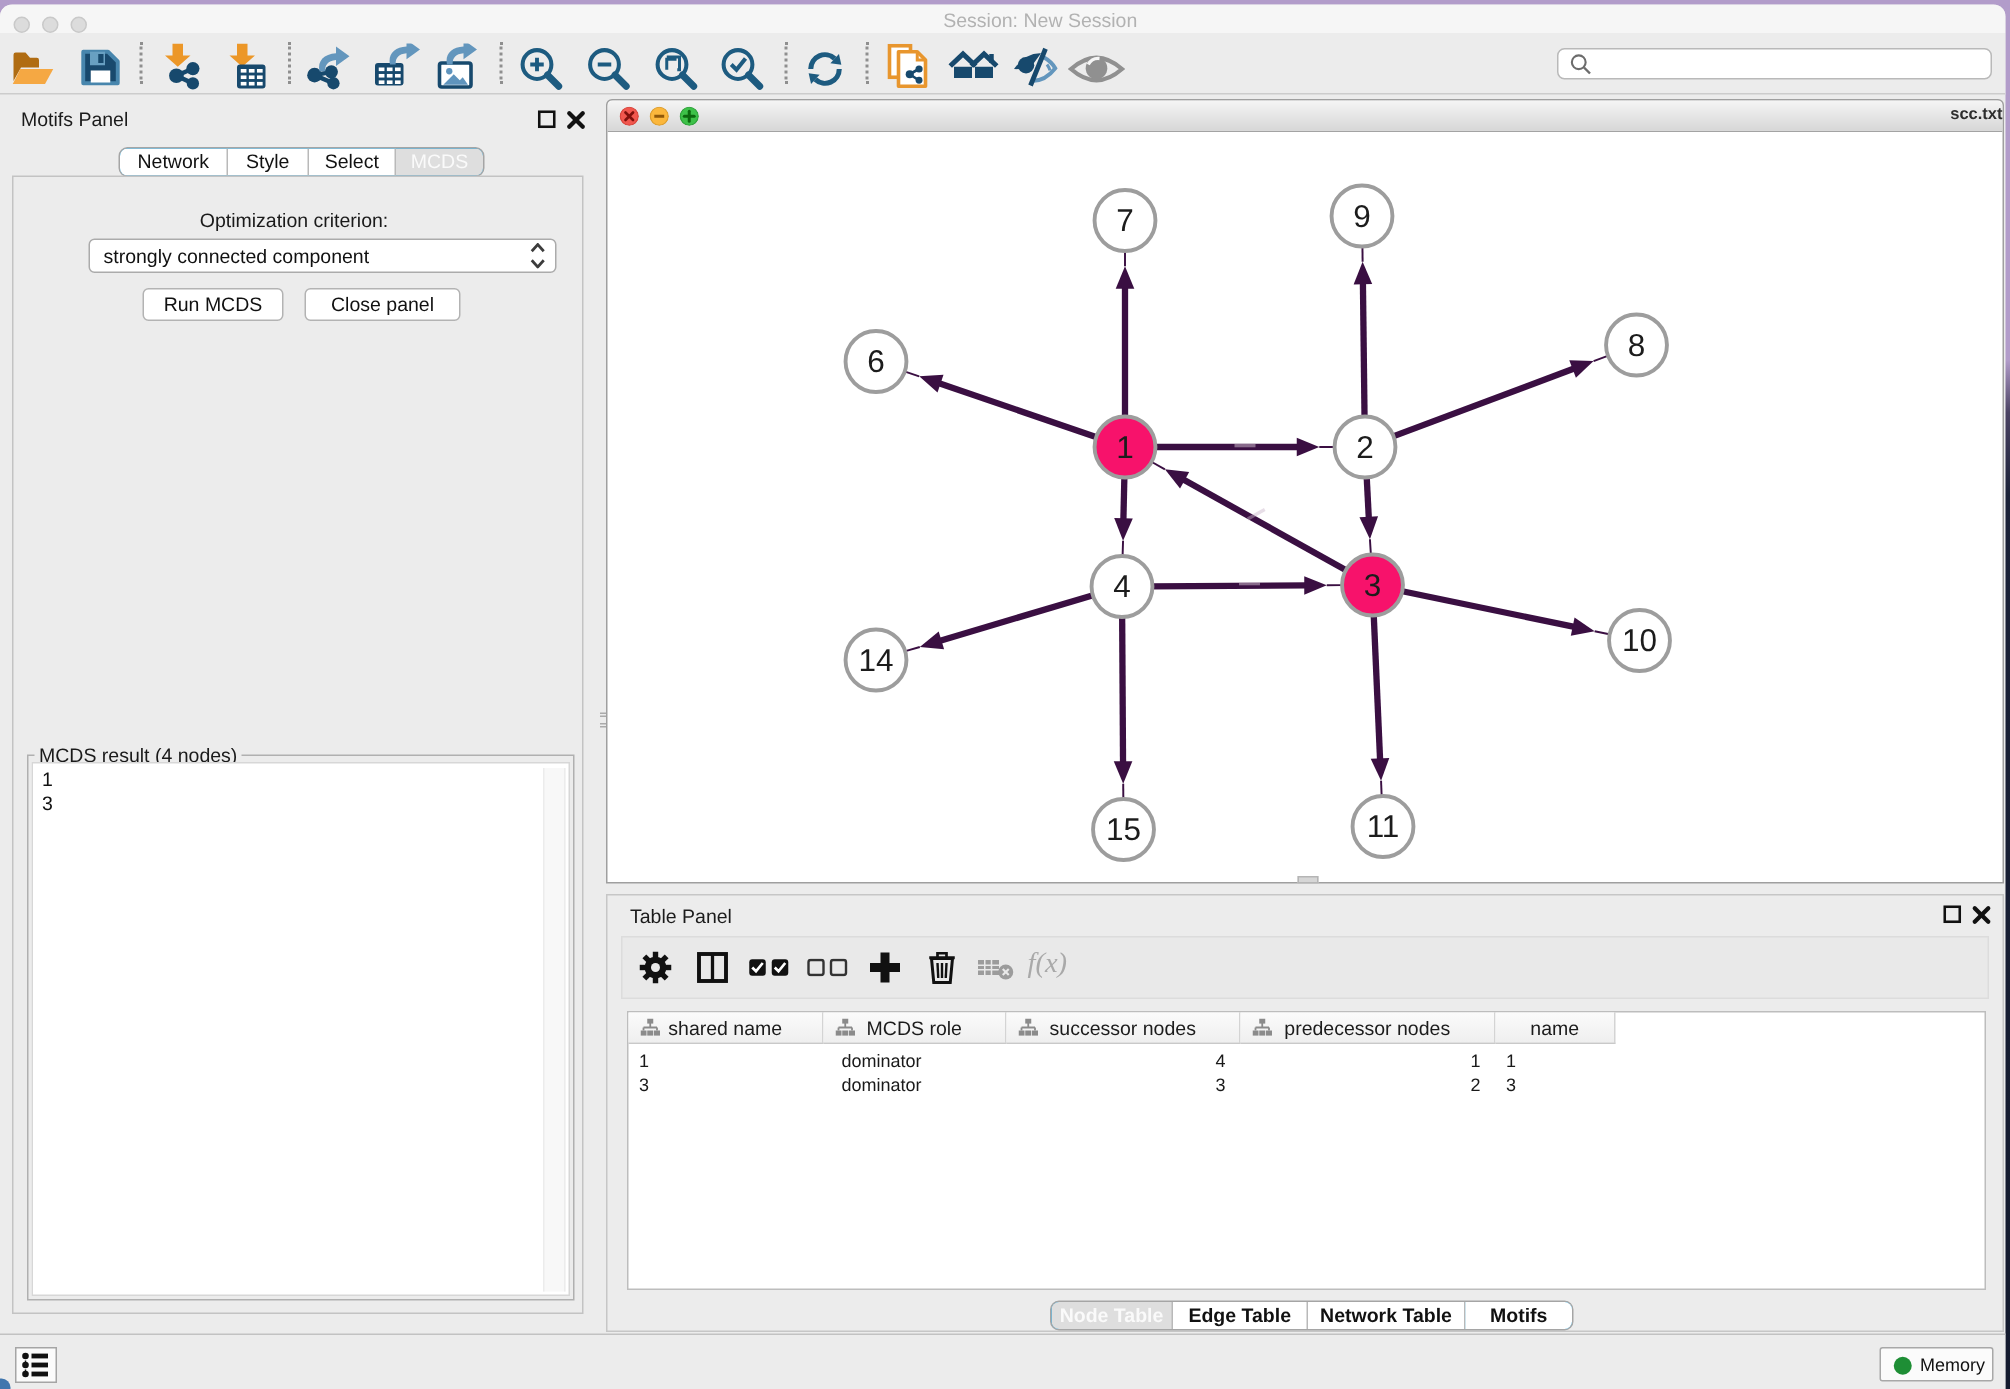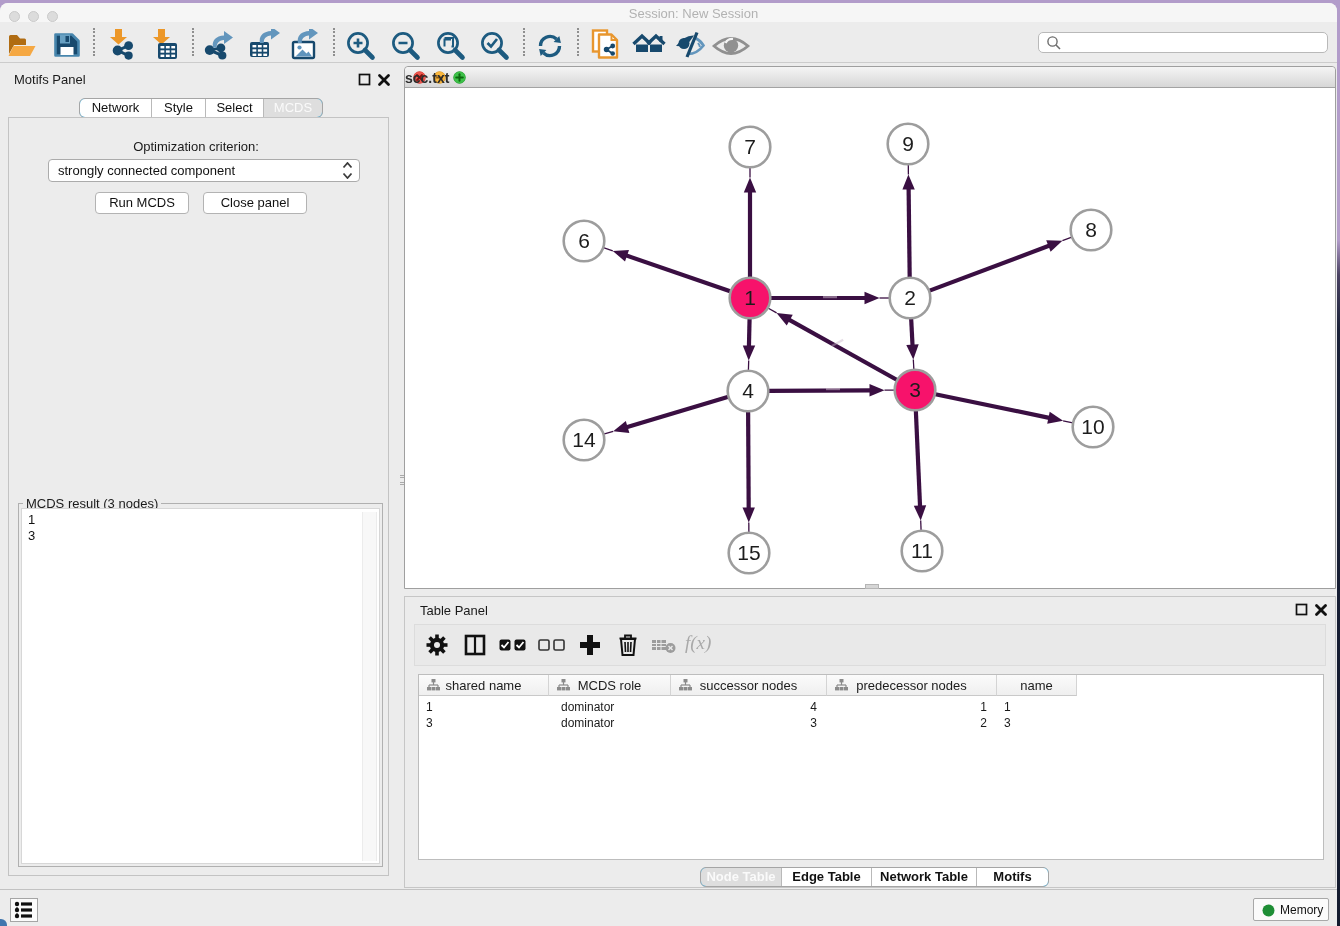--- a/index.html
+++ b/index.html
@@ -14,30 +14,30 @@
   .tsep { position:absolute; top:6px; height:28px; width:0; border-left:2px dotted #8f8f8f; }
   #searchbox { position:absolute; left:1038px; top:10px; width:290px; height:21px; background:#ffffff; border:1px solid #b9b9b9; border-radius:5px; }
   #cp-title { position:absolute; left:14px; top:69px; font-size:13px; color:#1b1b1b; }
   .hico { position:absolute; }
   .tabbar { position:absolute; display:flex; border:1px solid #a5a5a5; border-radius:6px; overflow:hidden; background:#0ea5e9; }
   .tabbar .seg { font-size:13px; color:#111; background:#fff; text-align:center; line-height:18px; border-right:1px solid #b9b9b9; }
   .tabbar .seg:last-child { border-right:none; }
   .tabbar .seg.sel { background:#dedede; color:#fafafa; }
   #cp-box { position:absolute; left:8px; top:114px; width:381px; height:759px; border:1px solid #c3c3c3; }
   #optlabel { position:absolute; left:0; top:136px; width:392px; text-align:center; font-size:13px; color:#1a1a1a; }
-  #dropdown { position:absolute; left:48px; top:156px; width:312px; height:23px; background:#fff; border:1px solid #ababab; border-radius:4px; font-size:13px; color:#111; line-height:21px; padding-left:9px; }
+  #dropdown { position:absolute; left:59px; top:156px; width:312px; height:23px; background:#fff; border:1px solid #ababab; border-radius:4px; font-size:13px; color:#111; line-height:21px; padding-left:9px; }
   .btn { position:absolute; height:22px; background:#ffffff; border:1px solid #b3b3b3; border-radius:4px; font-size:13px; color:#111; text-align:center; line-height:20px; }
   #fieldset { position:absolute; left:18px; top:500px; width:365px; height:364px; border:1px solid #b0b0b0; }
   #fieldset legend { position:absolute; top:-8px; left:4px; background:#ececec; padding:0 3px; font-size:13px; color:#1a1a1a; }
   #resultbox { position:absolute; left:2px; top:4px; width:359px; height:356px; background:#fff; border:1px solid #d7d7d7; font-size:13px; color:#111; padding:3px 0 0 6px; line-height:16px; }
   #resultscroll { position:absolute; right:2px; top:3px; width:15px; height:349px; background:#f8f8f8; border-left:1px solid #ececec; border-right:1px solid #ececec; }
   #netwin { position:absolute; left:404px; top:63px; width:932px; height:523px; border:1px solid #9f9f9f; border-radius:4px 4px 0 0; background:#fff; }
   #nettitle { position:absolute; left:0; top:0; width:100%; height:21px; background:linear-gradient(#f5f5f5,#d7d7d7); border-bottom:1px solid #a3a3a3; border-radius:4px 4px 0 0; }
   #nettitle .tl { position:absolute; top:4px; width:13px; height:13px; border-radius:50%; }
-  #nettitle .name { position:absolute; top:3px; width:100%; text-align:left; font-size:14px; font-weight:bold; color:#2d2d2d; }
+  #nettitle .name { position:absolute; top:3px; width:100%; text-align:right; font-size:11px; font-weight:bold; color:#2d2d2d; }
   #tablepanel { position:absolute; left:404px; top:593px; width:932px; height:292px; background:#ececec; border:1px solid #c6c6c6; }
   #tp-title { position:absolute; left:15px; top:6px; font-size:13px; color:#1b1b1b;text-align:center; }
   #tp-toolbar { position:absolute; left:9px; top:27px; width:912px; height:42px; background:#e9e9e9; border:1px solid #dcdcdc; }
   #tp-table { position:absolute; left:13px; top:77px; width:906px; height:186px; background:#fff; border:1px solid #bdbdbd; }
   .th { position:absolute; top:0; height:21px; background:linear-gradient(#fbfbfb,#efefef); border-right:1px solid #d4d4d4; border-bottom:1px solid #c9c9c9; font-size:13px; color:#1c1c1c; text-align:center; line-height:21px; }
   .td { position:absolute; font-size:12px; color:#1a1a1a; height:16px; line-height:16px; }
   #statusbar { position:absolute; left:0; top:886px; width:100%; height:37px; background:#ececec; border-top:1px solid #c2c2c2; }
   #listbtn { position:absolute; left:10px; top:8px; width:28px; height:24px; background:#fbfbfb; border:1px solid #a5a5a5; }
   #membtn { position:absolute; right:8px; top:8px; width:76px; height:23px; background:#fbfbfb; border:1px solid #a8a8a8; border-radius:2px; font-size:12px; color:#111; }
 </style>
@@ -207,21 +207,21 @@
   </div>
   <div id="cp-box"></div>
   <div id="optlabel">Optimization criterion:</div>
   <div id="dropdown">strongly connected component<svg width="11" height="17" style="position:absolute;right:6px;top:2px" viewBox="0 0 11 17">
         <path d="M1.5 5.5 L5.5 1 L9.5 5.5" fill="none" stroke="#3c3c3c" stroke-width="1.8"></path>
         <path d="M1.5 11.5 L5.5 16 L9.5 11.5" fill="none" stroke="#3c3c3c" stroke-width="1.8"></path>
       </svg></div>
   <div class="btn" style="left:95px; top:189px; width:94px;">Run MCDS</div>
   <div class="btn" style="left:203px; top:189px; width:104px;">Close panel</div>
   <div id="fieldset">
-    <legend>MCDS result (3 nodes)</legend>
+    <legend>MCDS result (4 nodes)</legend>
     <div id="resultbox">1<br>3<div id="resultscroll"></div></div>
   </div>
   <div id="netwin">
     <div id="nettitle">
       <svg class="tl" style="left:8px" width="13" height="13" viewBox="0 0 13 13">
           <circle cx="6.5" cy="6.5" r="6" fill="#f1574e" stroke="#d8453c" stroke-width="0.8"></circle>
           <g stroke="#7e100c" stroke-width="1.8" stroke-linecap="round">
             <line x1="4" y1="4" x2="9" y2="9"></line>
             <line x1="9" y1="4" x2="4" y2="9"></line>
           </g>

